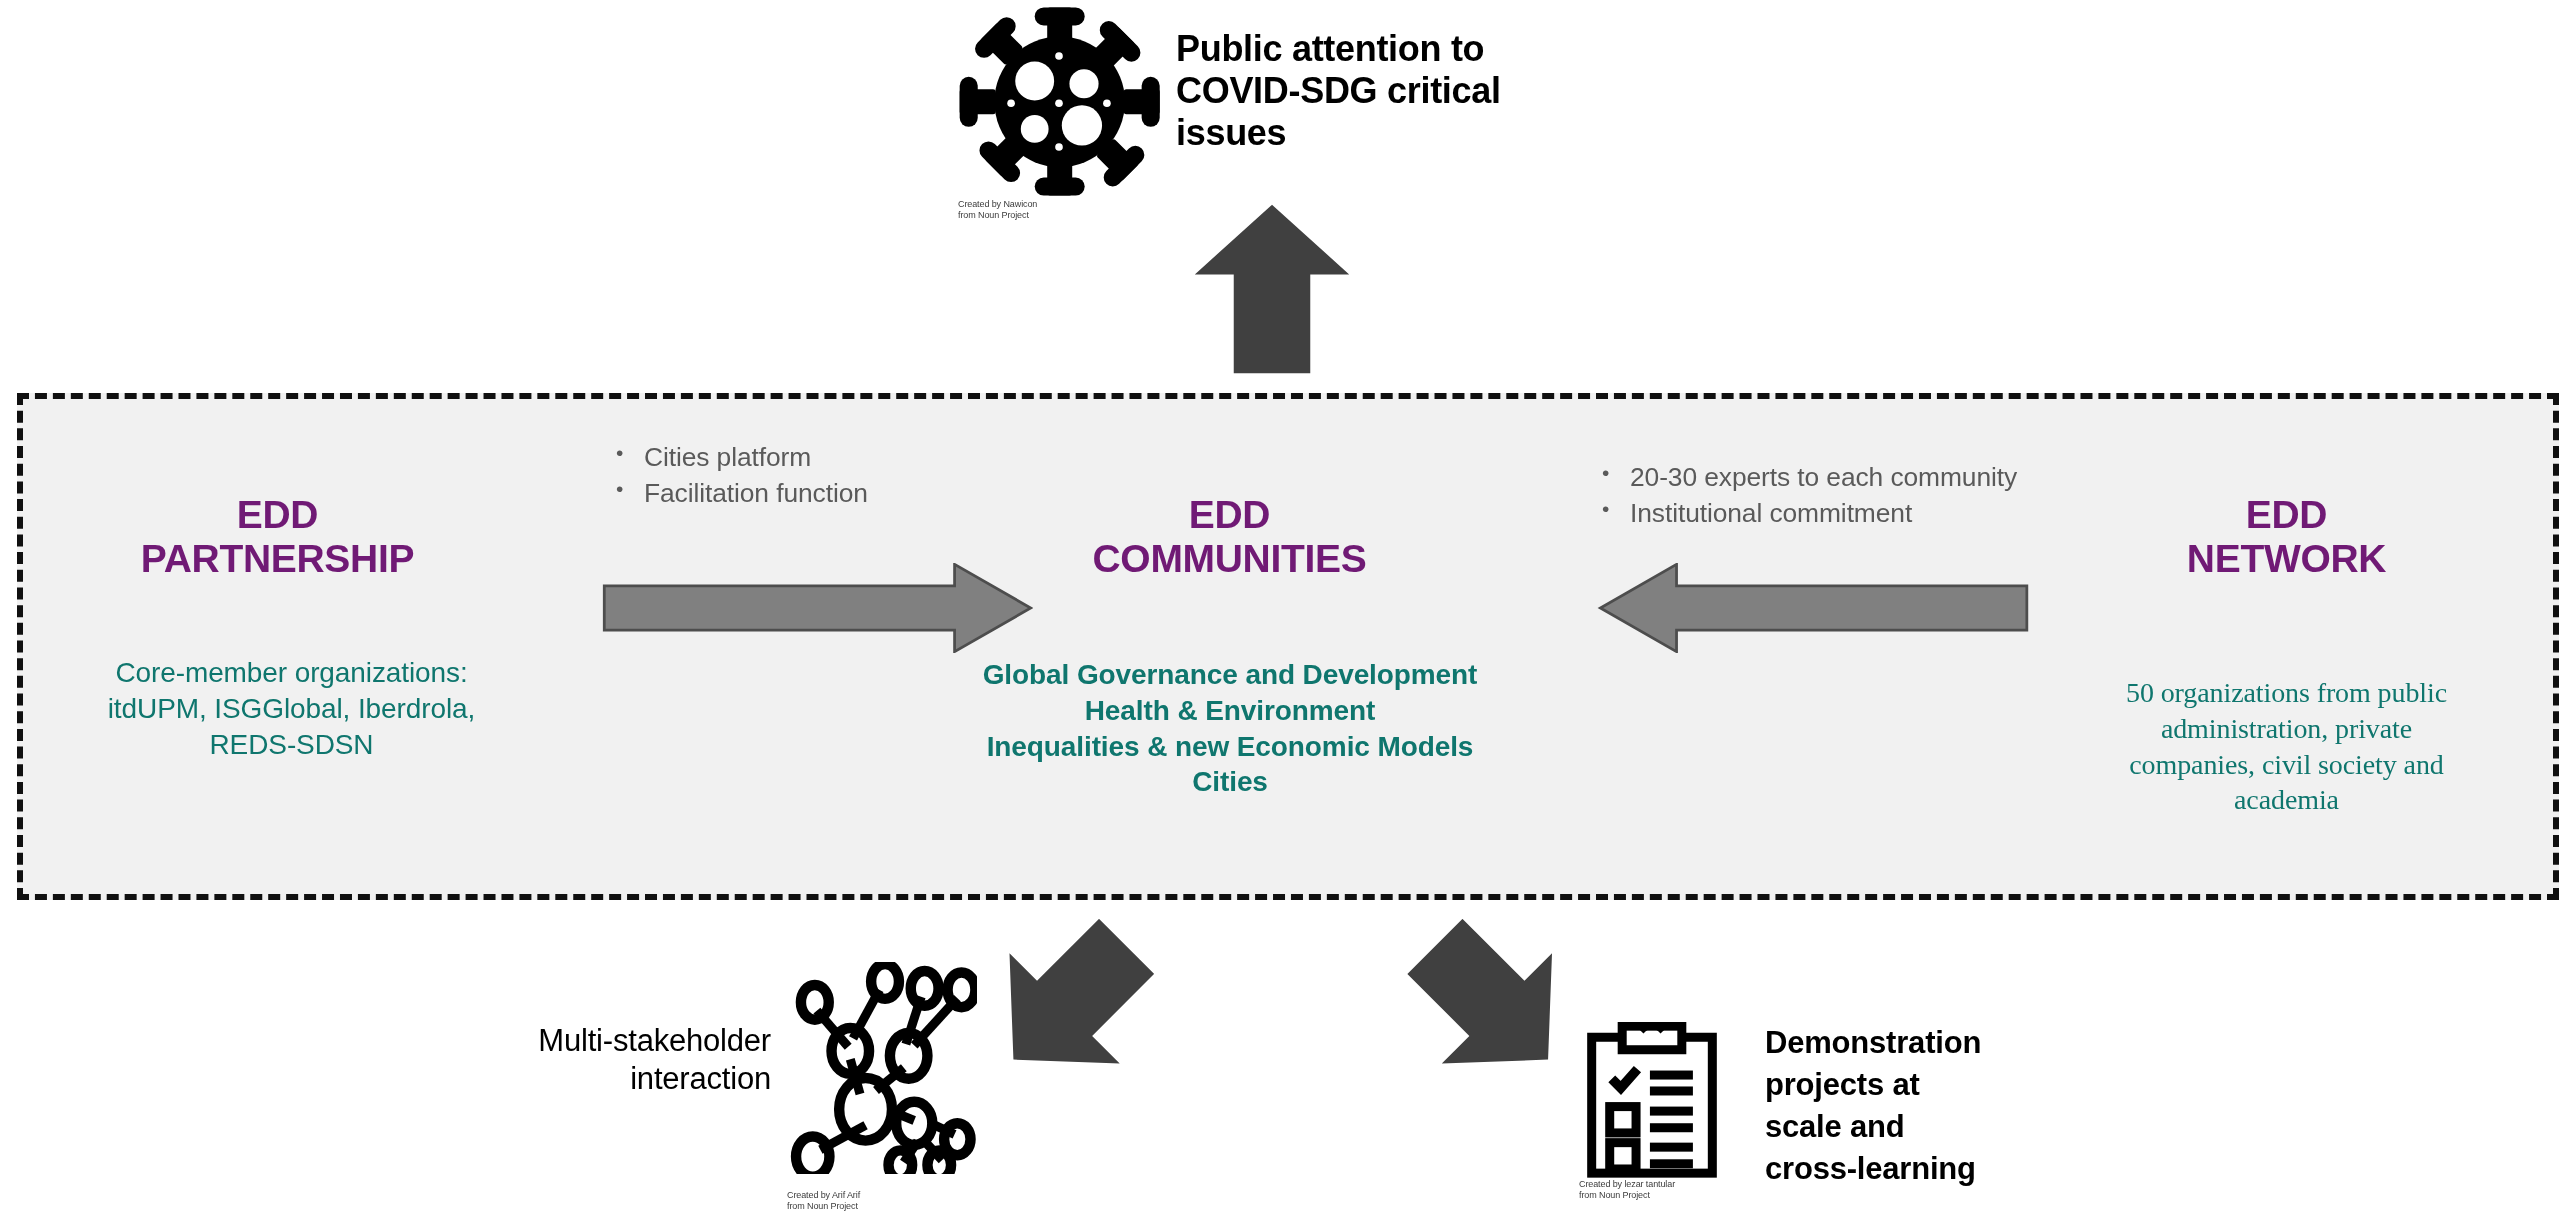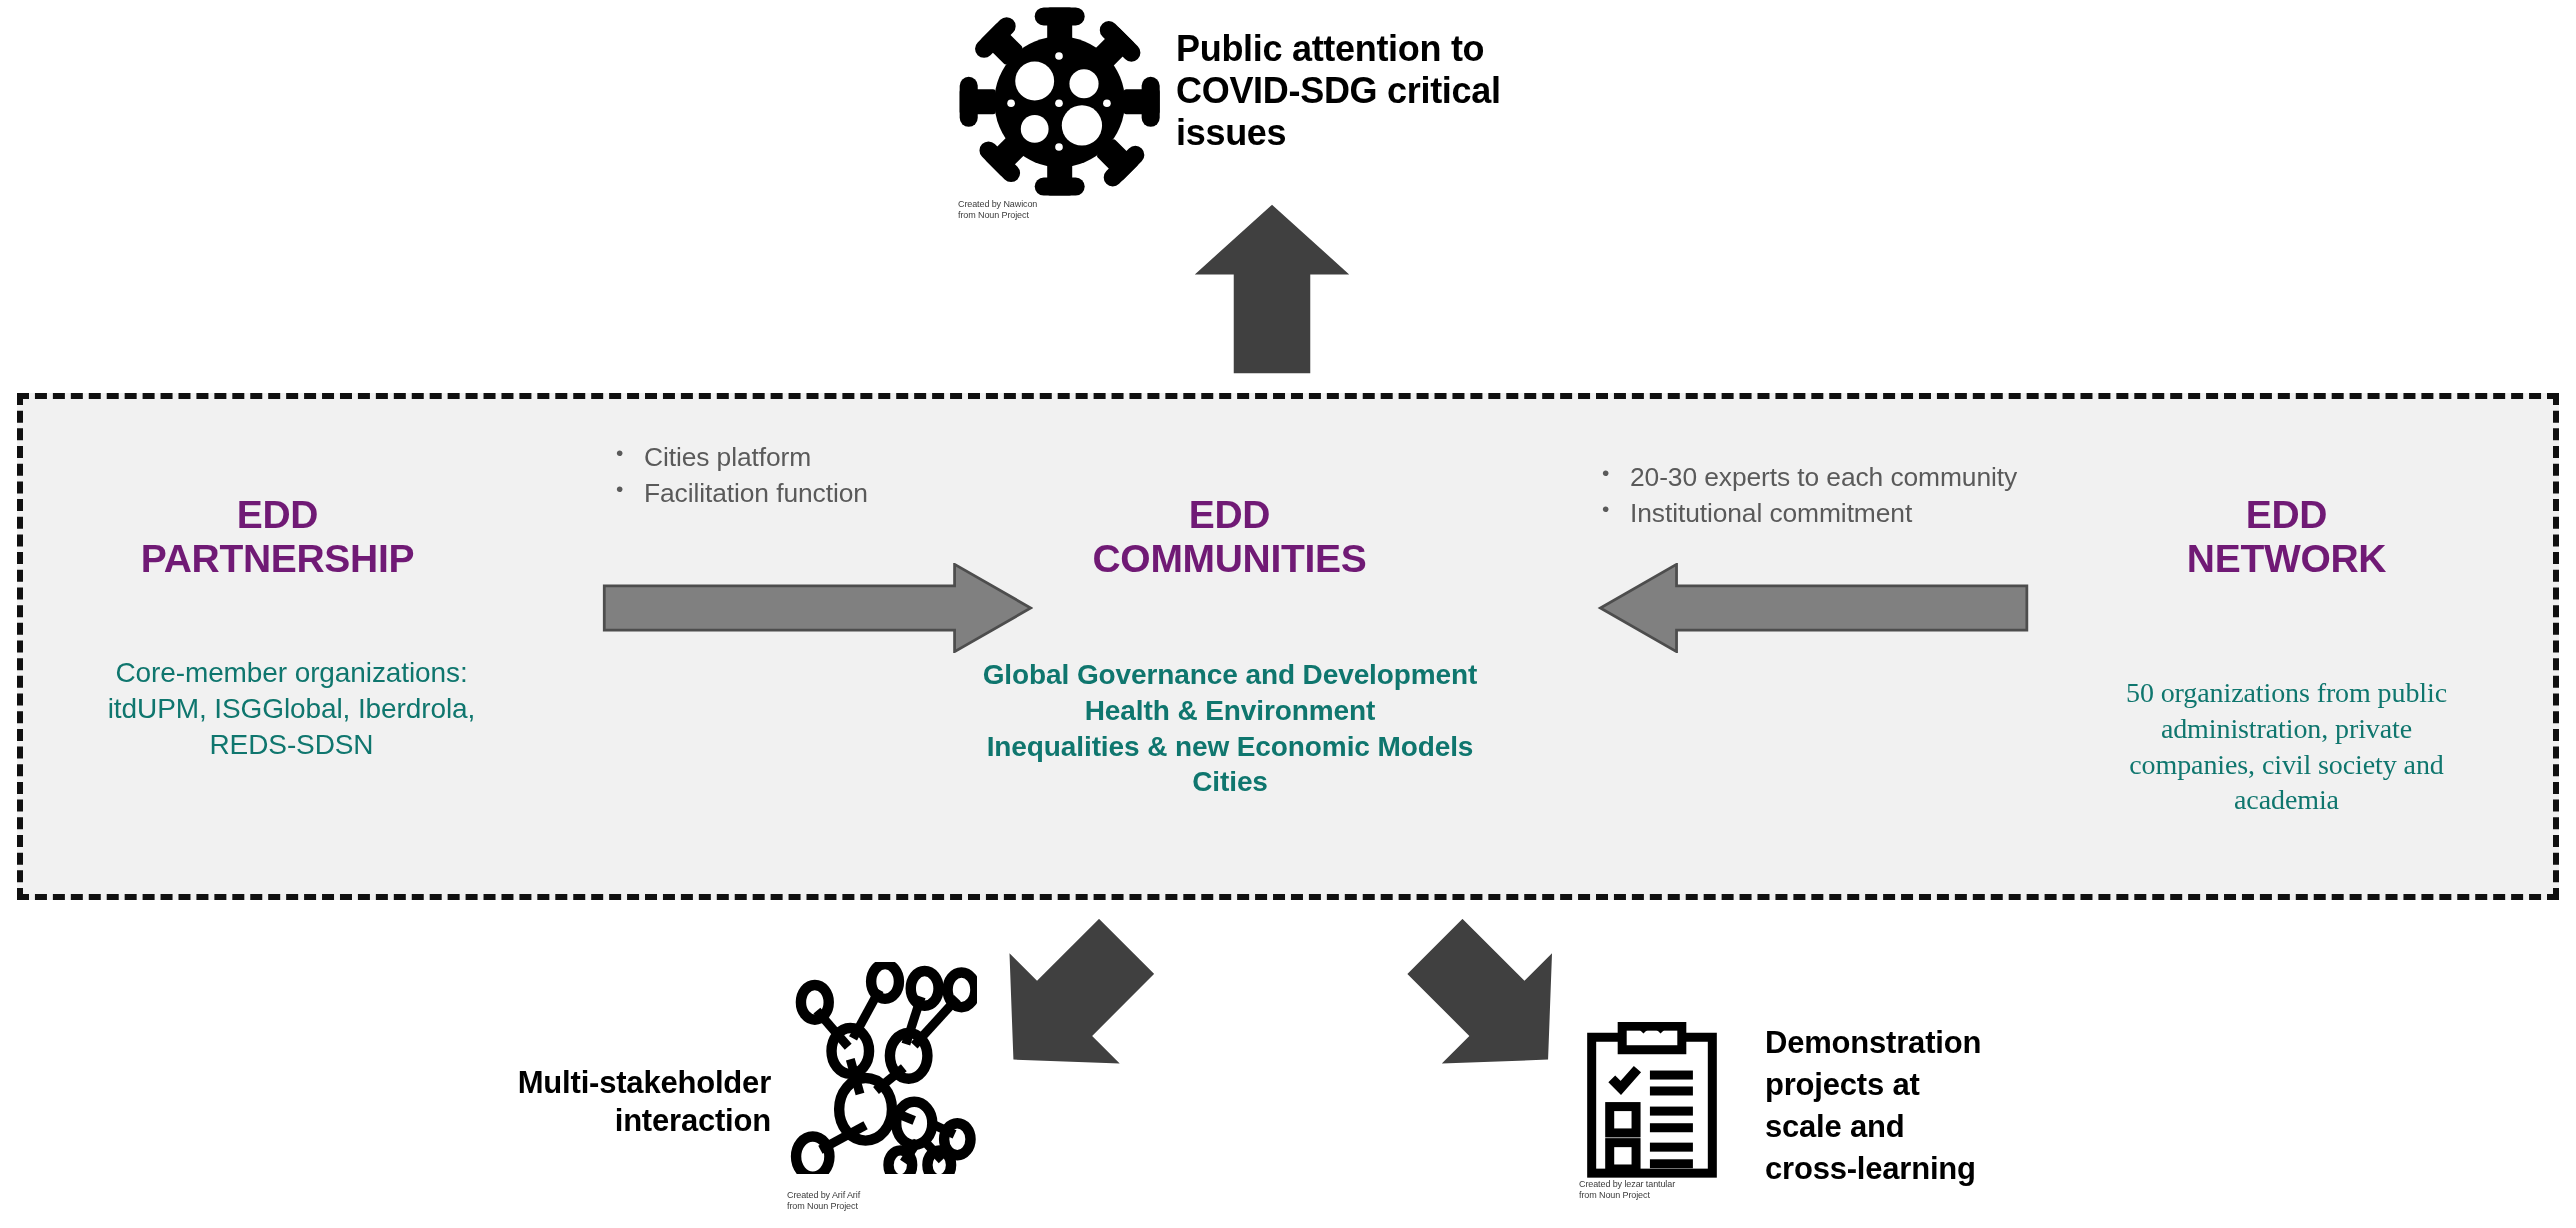--- a/index.html
+++ b/index.html
@@ -133,26 +133,25 @@
   #arrow-dl { position:absolute; left: 987px; top: 919px; width: 167px; height: 167px; }
   #arrow-dr { position:absolute; left: 1404px; top: 919px; width: 174px; height: 167px; }
 
   
   #multi-label {
     position: absolute;
     left: 424px;
     top: 1022px;
     width: 347px;
     font-size: 31px;
-    font-weight: bold;
+    font-weight: normal;
     line-height: 1.22;
     text-align: right;
     letter-spacing: -0.2px;
     white-space: pre-line;
-    margin-top: 42px;
   }
   #network-icon { position: absolute; left: 775px; top: 962px; width: 202px; height: 212px; }
   #network-attr { position: absolute; left: 787px; top: 1190px; width: 181px; }
 
   
   #clipboard-icon { position: absolute; left: 1586px; top: 1022px; width: 132px; height: 156px; }
   #clipboard-attr { position: absolute; left: 1579px; top: 1179px; width: 181px; }
   #demo-label {
     position: absolute;
     left: 1765px;

